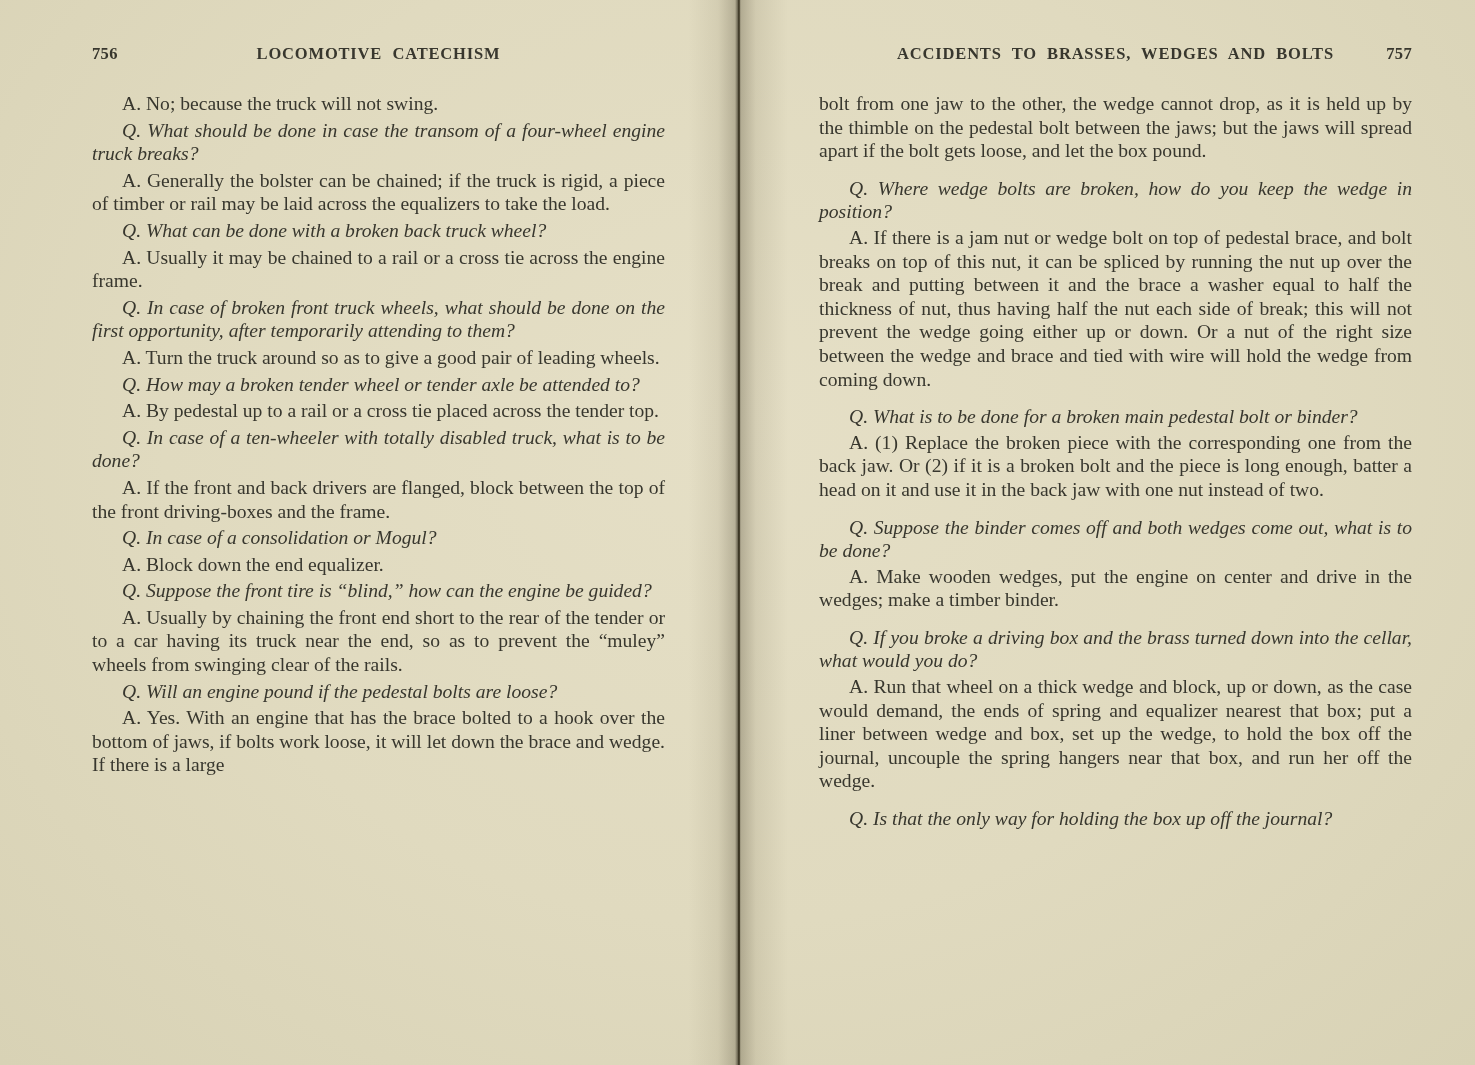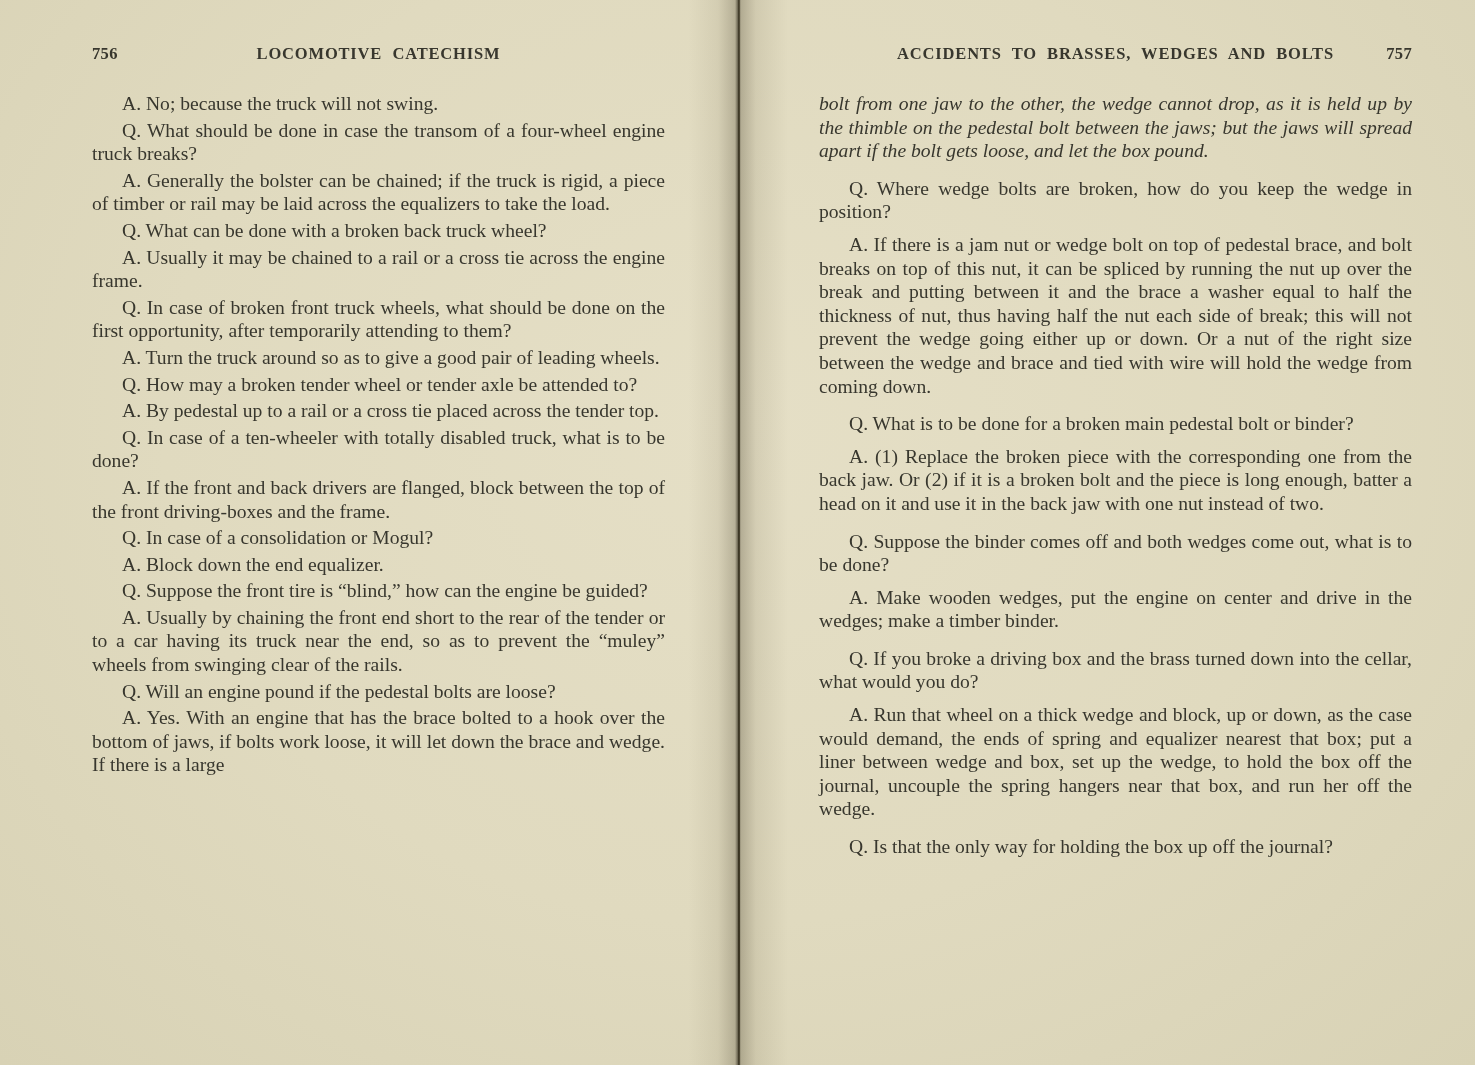--- a/index.html
+++ b/index.html
@@ -84,28 +84,28 @@
   .page-body {
     text-align: justify;
     font-size: 19.6px;
     line-height: 23.6px;
   }
   .para {
     margin: 0;
     text-indent: 30px;
   }
   .para.continuation { text-indent: 0; }
-  .para.question { }
+  .para.question { font-style: italic; }
 
   
   .page-left  .para { margin-top: 3px; }
   .page-left  .para:first-child { margin-top: 0; }
-  .page-right .para { margin-top: 9px; }
+  .page-right .para { margin-top: 2px; }
   .page-right .para.question { margin-top: 14px; }
-  .page-right .para.continuation { margin-top: 0; font-style: italic; }
+  .page-right .para.continuation { margin-top: 0; }
 
   .para.heading {
     text-indent: 0;
     text-align: center;
     font-weight: bold;
     font-style: normal;
     font-size: 16.5px;
     letter-spacing: 0.04em;
     word-spacing: 0.32em;
     margin-top: 29px;

